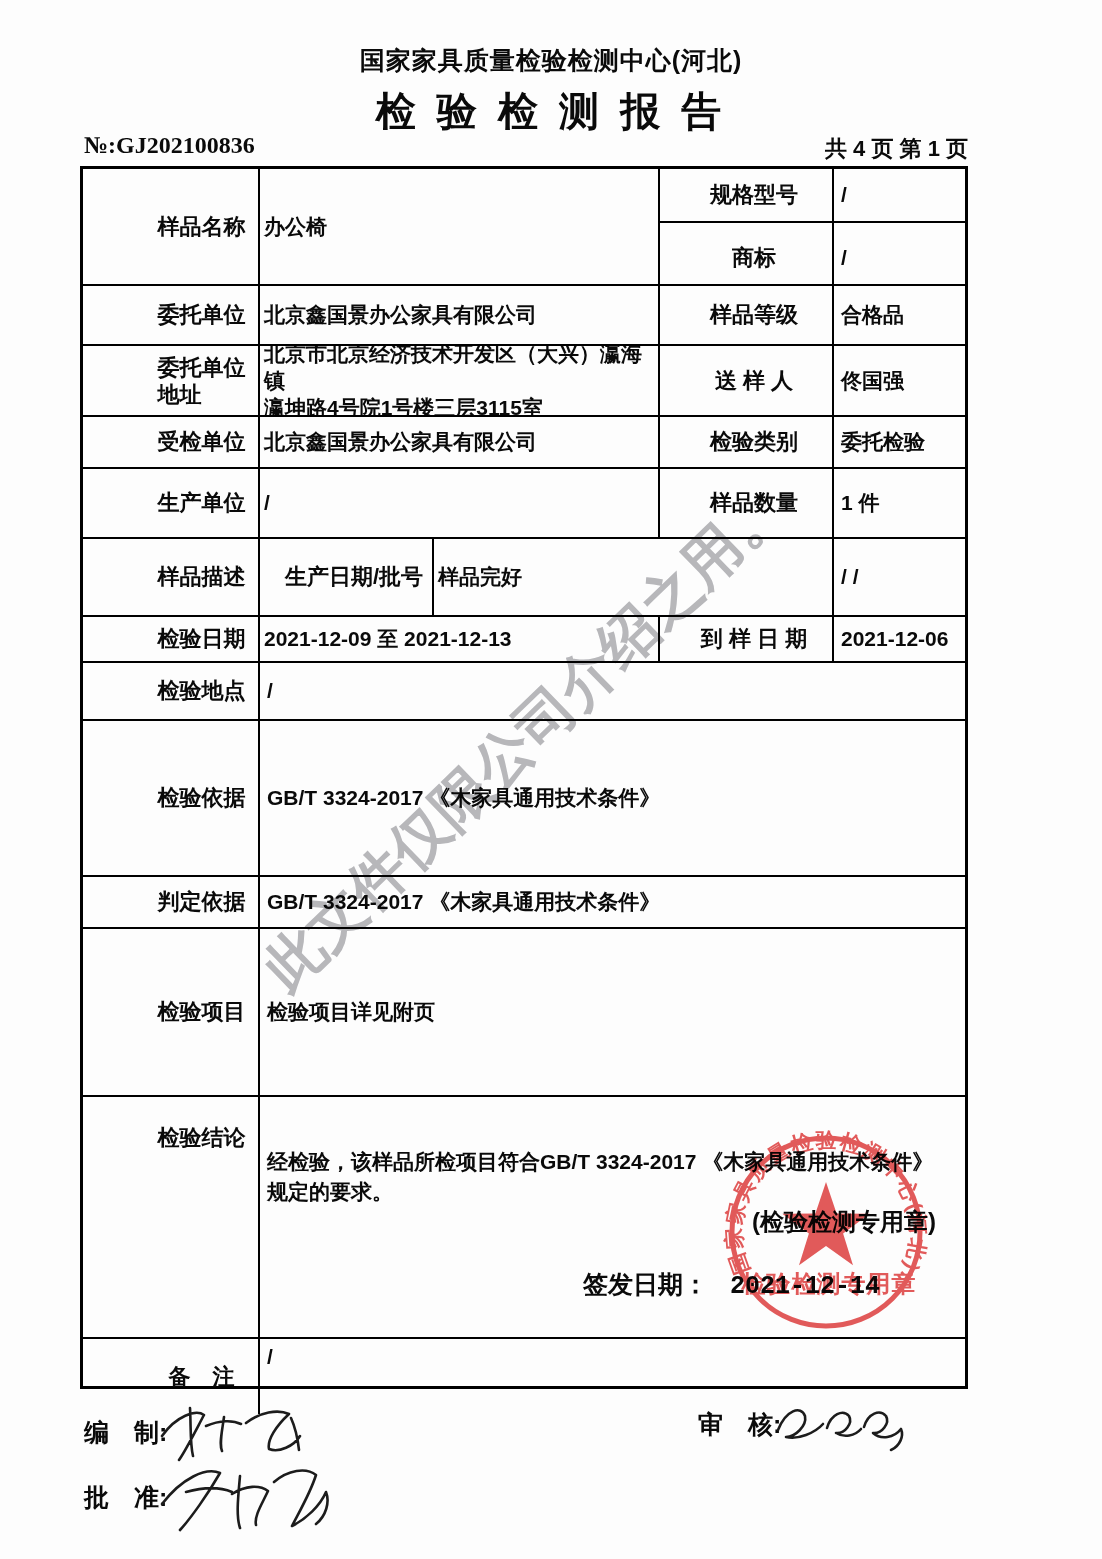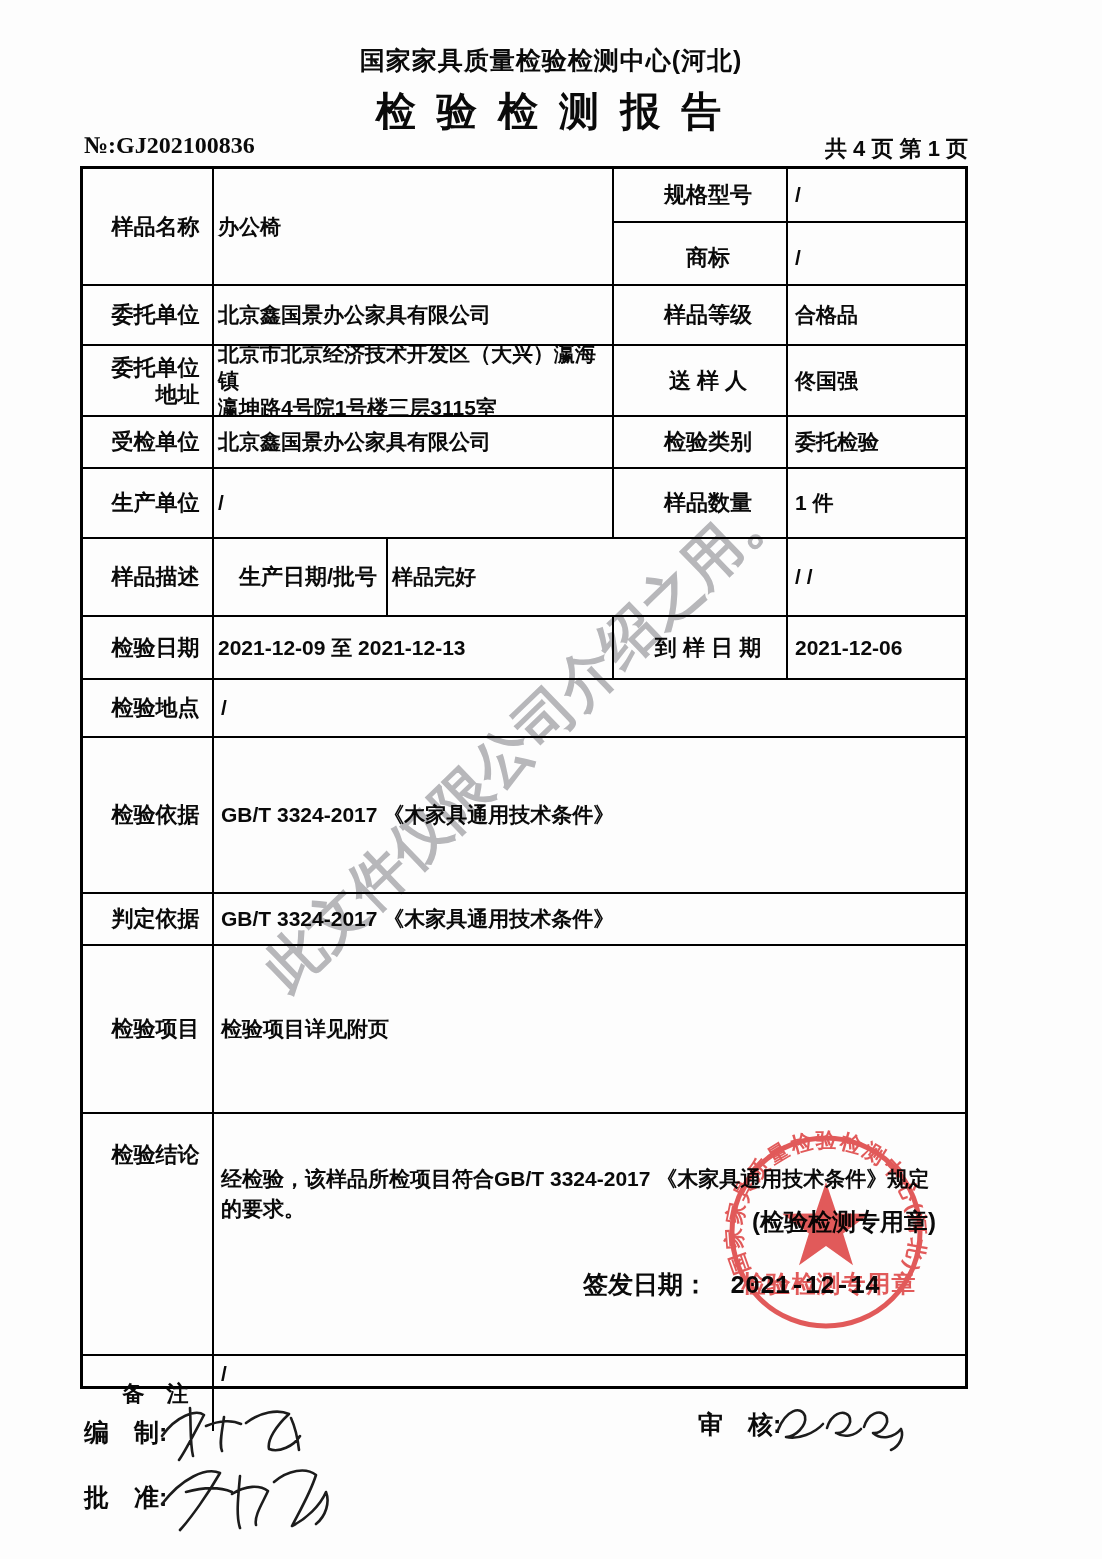--- a/index.html
+++ b/index.html
@@ -15,21 +15,21 @@
   .page-info{position:absolute;top:134px;right:134px;font-size:22px;font-weight:bold;}
 
   .report-table{
     position:absolute;left:80px;top:166px;width:888px;height:1223px;
     border:3px solid #000;box-sizing:border-box;z-index:1;background:transparent;
     display:flex;flex-direction:column;
   }
   .row{display:flex;box-sizing:border-box;flex:none;}
   .row + .row{border-top:2px solid #000;}
   .cell{box-sizing:border-box;display:flex;align-items:center;overflow:hidden;padding-left:16px;}
-  .c1{width:131px;border-right:2px solid #000;justify-content:center;text-align:right;}
+  .c1{width:131px;border-right:2px solid #000;justify-content:center;text-align:left;margin-left:46px;}
   .c2{width:400px;border-right:2px solid #000;padding-left:4px;}
   .c3{width:174px;border-right:2px solid #000;justify-content:center;text-align:center;}
   .c4{flex:1;padding-left:7px;}
   .cw{flex:1;padding-left:7px;}
   .lbl{font-size:22px;font-weight:bold;}
   .val{font-size:21px;font-weight:bold;}
   .typew{font-family:Liberation Sans, sans-serif;}
   .preline{white-space:pre-line;line-height:27px;}
   .rcol{flex:1;display:flex;flex-direction:column;}
   .subrow{display:flex;flex:none;box-sizing:border-box;}
@@ -110,21 +110,21 @@
     <div class="cell c4 val typew">1 件</div>
   </div>
 
   <div class="row" style="height:78px">
     <div class="cell c1 lbl">样品描述</div>
     <div class="cell c3 lbl">生产日期/批号</div>
     <div class="cell c2 val">样品完好</div>
     <div class="cell c4 val typew">/ /</div>
   </div>
 
-  <div class="row" style="height:63px">
+  <div class="row" style="height:46px">
     <div class="cell c1 lbl">检验日期</div>
     <div class="cell c2 val typew">2021-12-09 至 2021-12-13</div>
     <div class="cell c3 lbl">到 样 日 期</div>
     <div class="cell c4 val typew">2021-12-06</div>
   </div>
 
   <div class="row" style="height:58px">
     <div class="cell c1 lbl">检验地点</div>
     <div class="cell cw val">/</div>
   </div>

